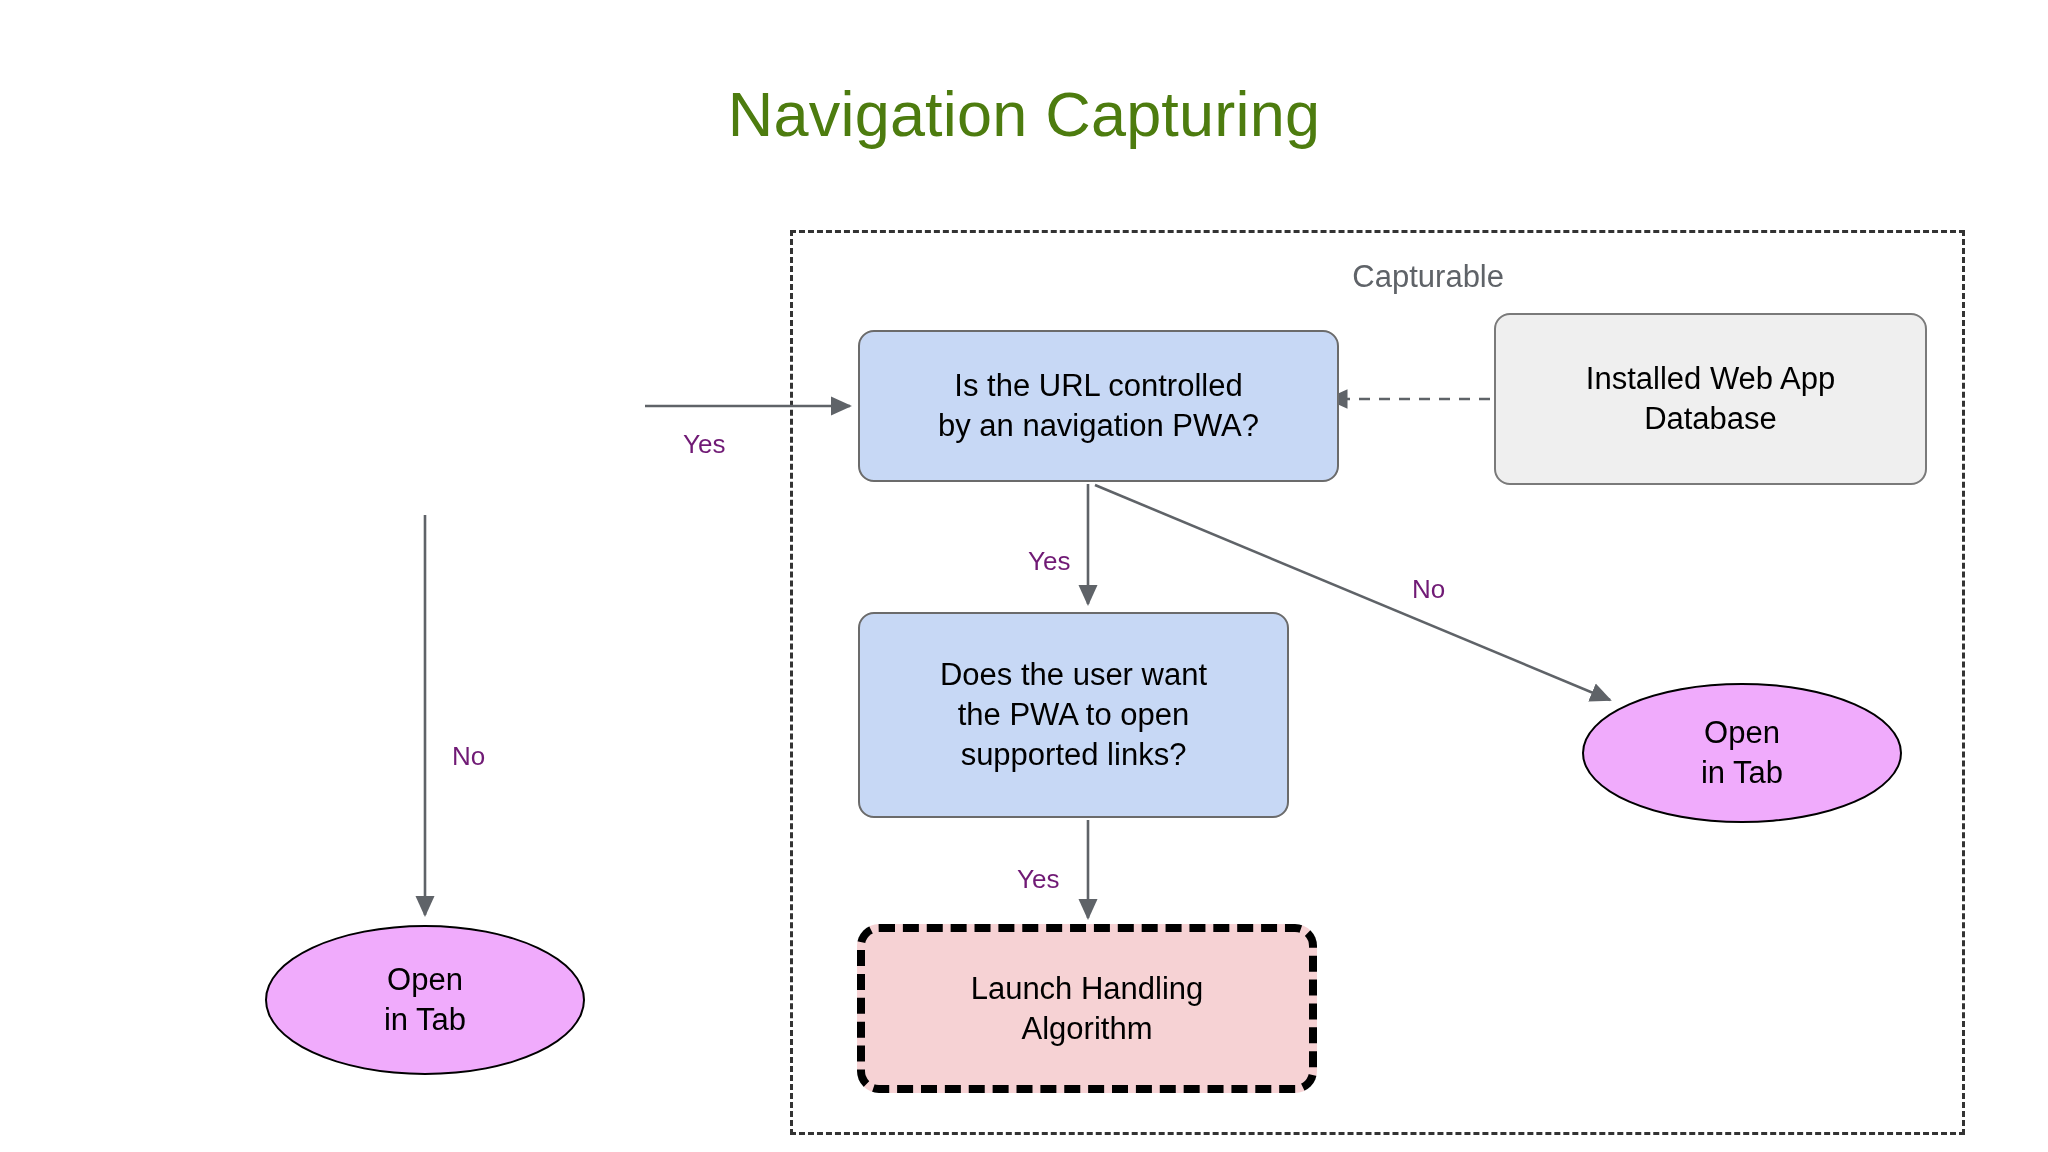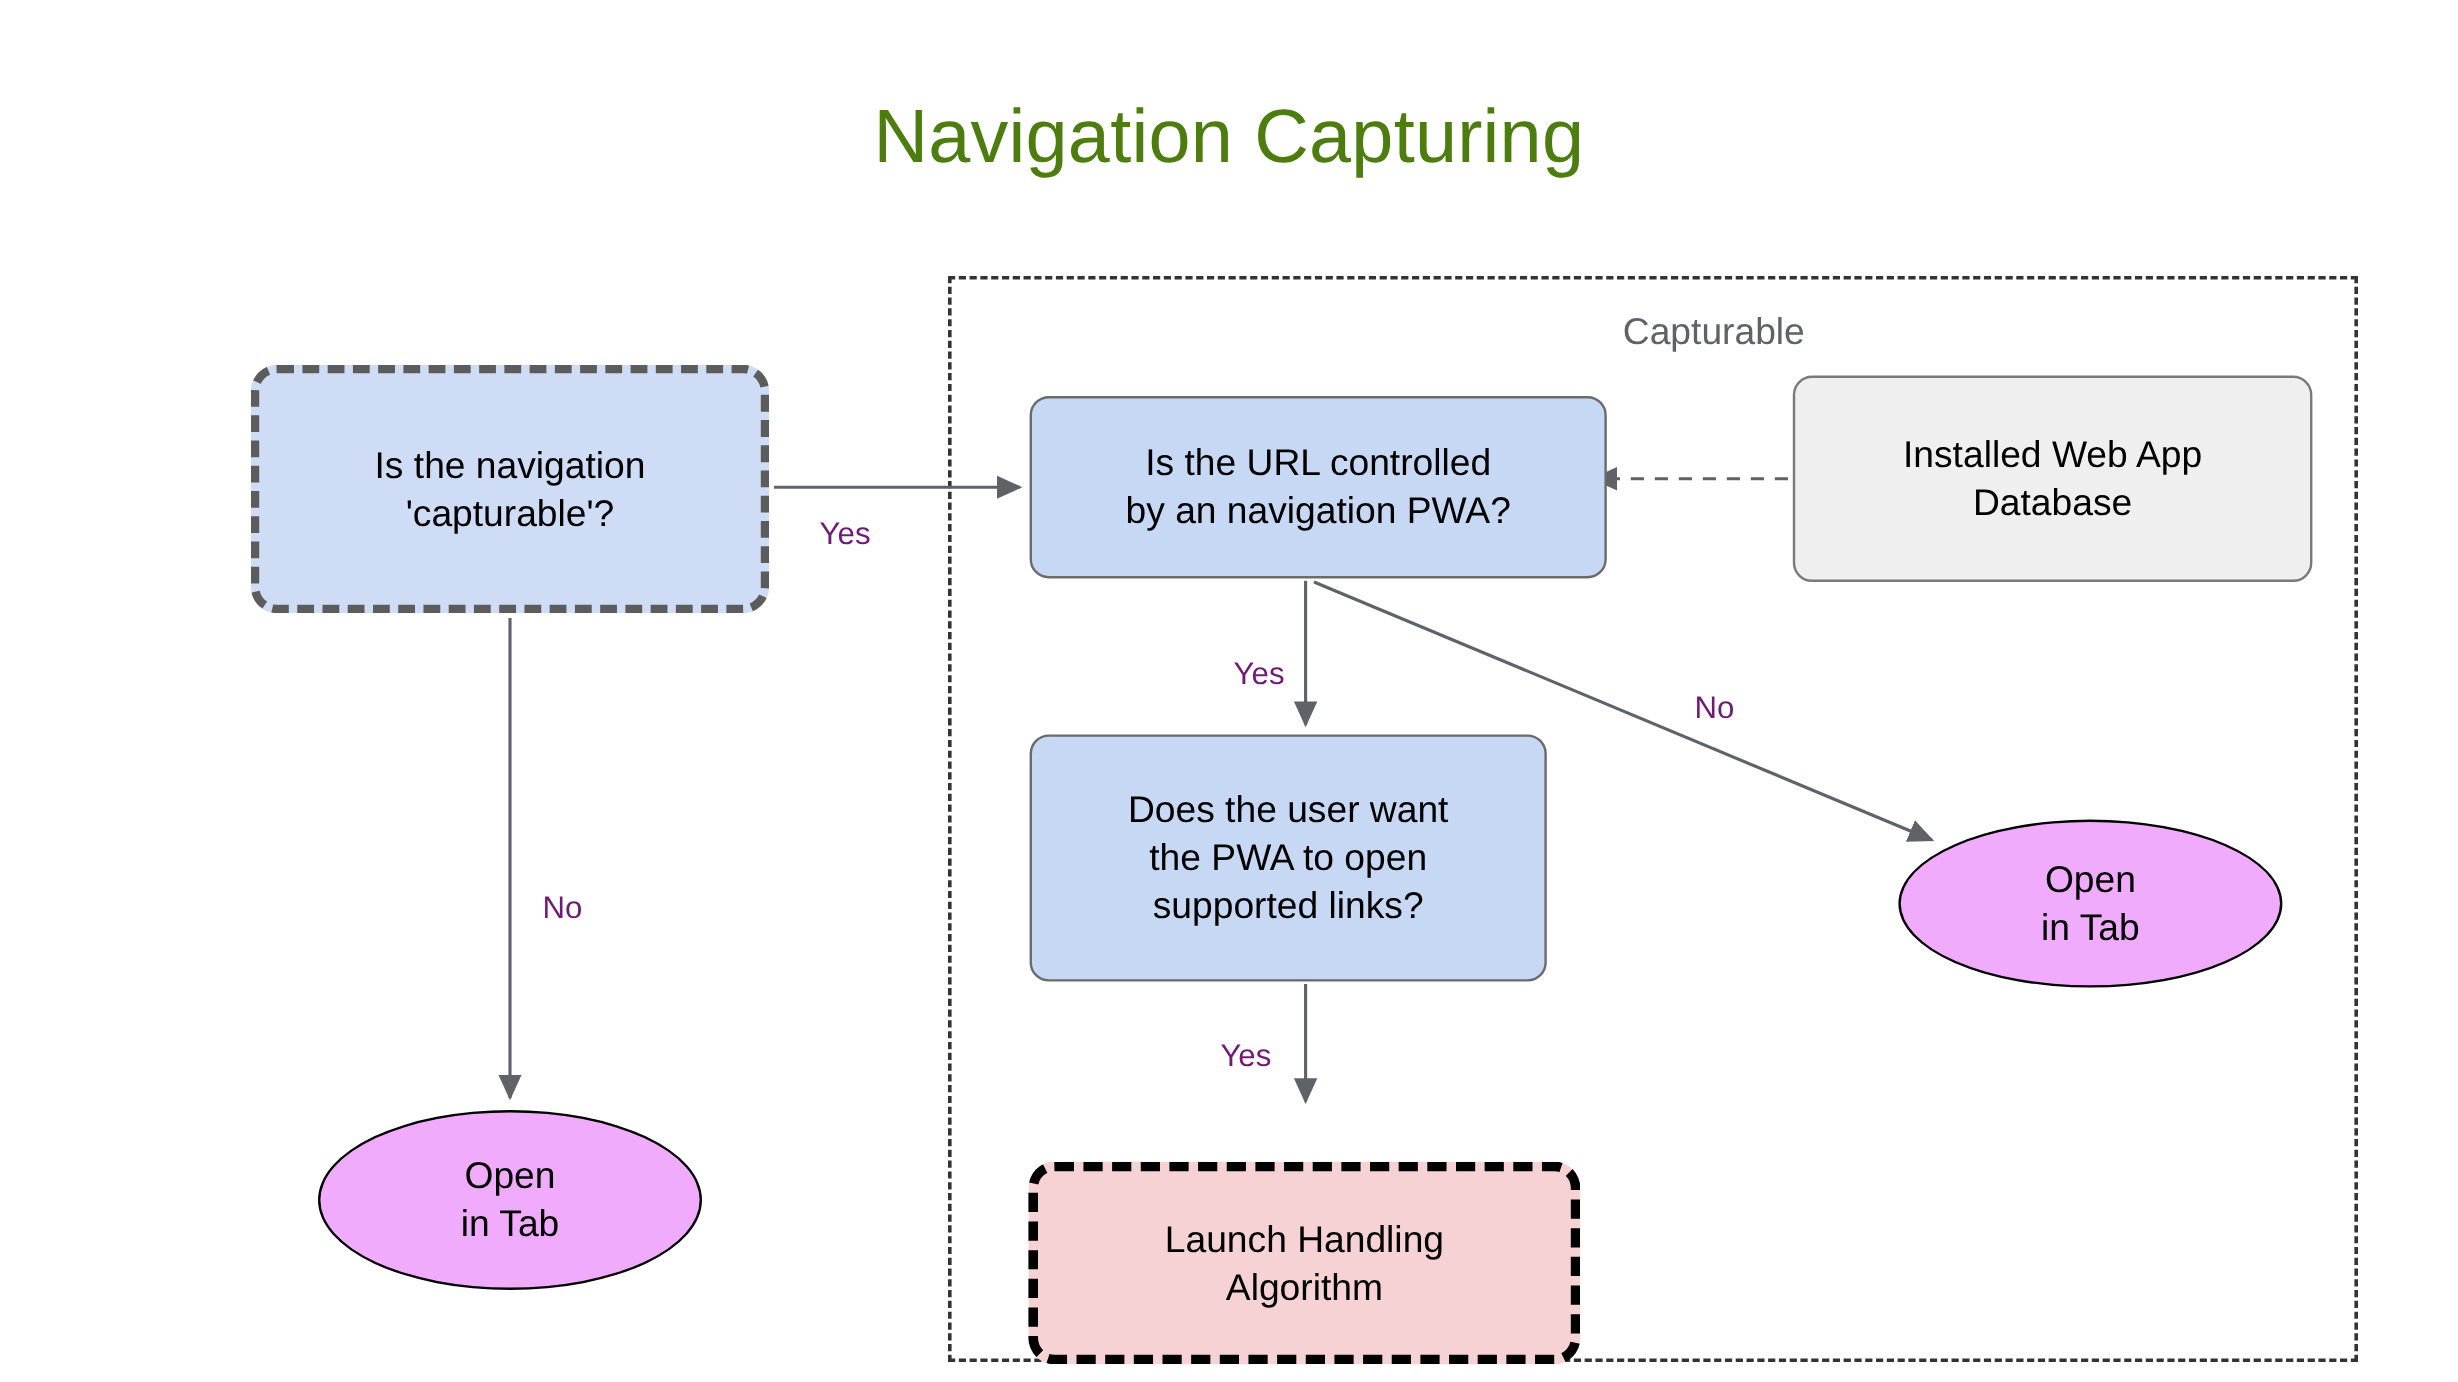--- a/index.html
+++ b/index.html
@@ -124,21 +124,20 @@
 
   
   #node-launch {
     left: 857px;
     top: 924px;
     width: 460px;
     height: 169px;
     background: #f6d2d4;
     border: 8px dashed #000000;
     border-radius: 22px;
-    margin-top: 44px;
   }
 
   
   .node-ellipse {
     border-radius: 50%;
     background: #f0abfc;
     border: 2.5px solid #000000;
   }
   #node-open-tab-left {
     left: 265px;
@@ -187,26 +186,20 @@
 
     <line x1="1088" y1="484" x2="1088" y2="604" stroke="#5f6368" stroke-width="2.6" marker-end="url(#arrow)"></line>
 
     <line x1="1095" y1="485" x2="1610" y2="700" stroke="#5f6368" stroke-width="2.6" marker-end="url(#arrow)"></line>
 
     <line x1="1088" y1="820" x2="1088" y2="918" stroke="#5f6368" stroke-width="2.6" marker-end="url(#arrow)"></line>
 
     <line x1="1490" y1="399" x2="1328" y2="399" stroke="#5f6368" stroke-width="2.6" stroke-dasharray="11 9" marker-end="url(#arrow)"></line>
   </svg>
 
-  <div class="node node-rounded" id="node-capturable">
-    <div>
-      <span>Is the navigation</span><br>
-      <span>'capturable'?</span>
-    </div>
-  </div>
 
   <div class="node node-rounded" id="node-url-controlled">
     <div>
       <span>Is the URL controlled</span><br>
       <span>by an navigation PWA?</span>
     </div>
   </div>
 
   <div class="node node-rounded" id="node-db">
     <div>

